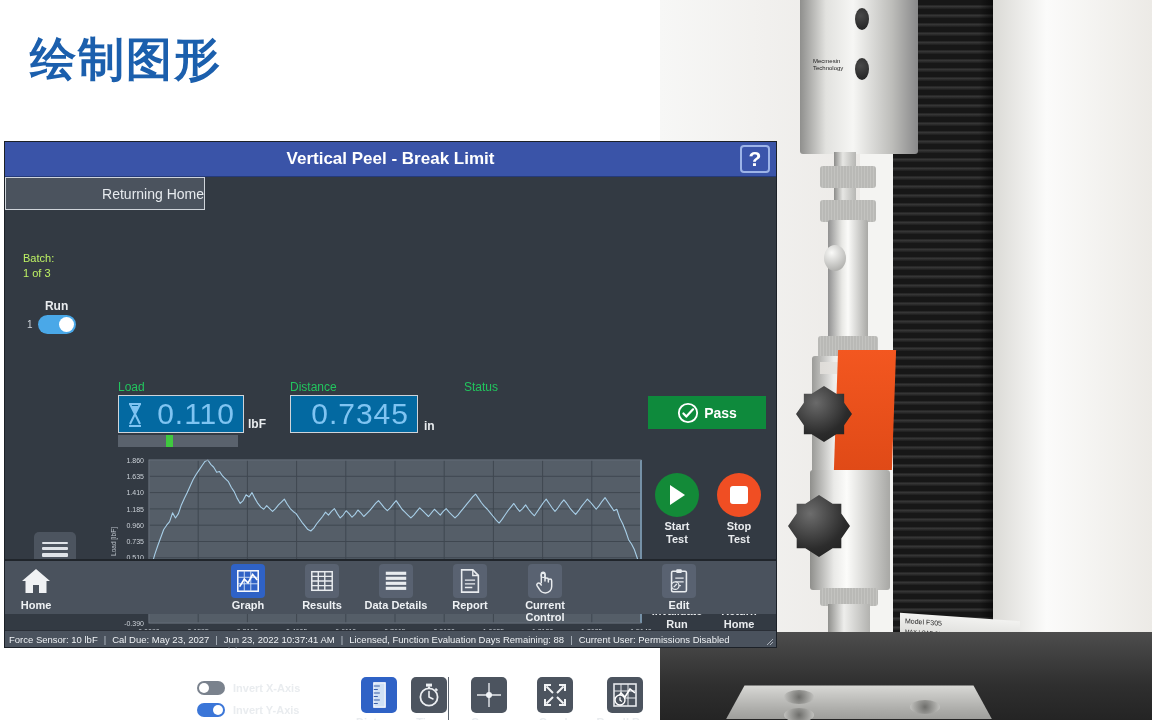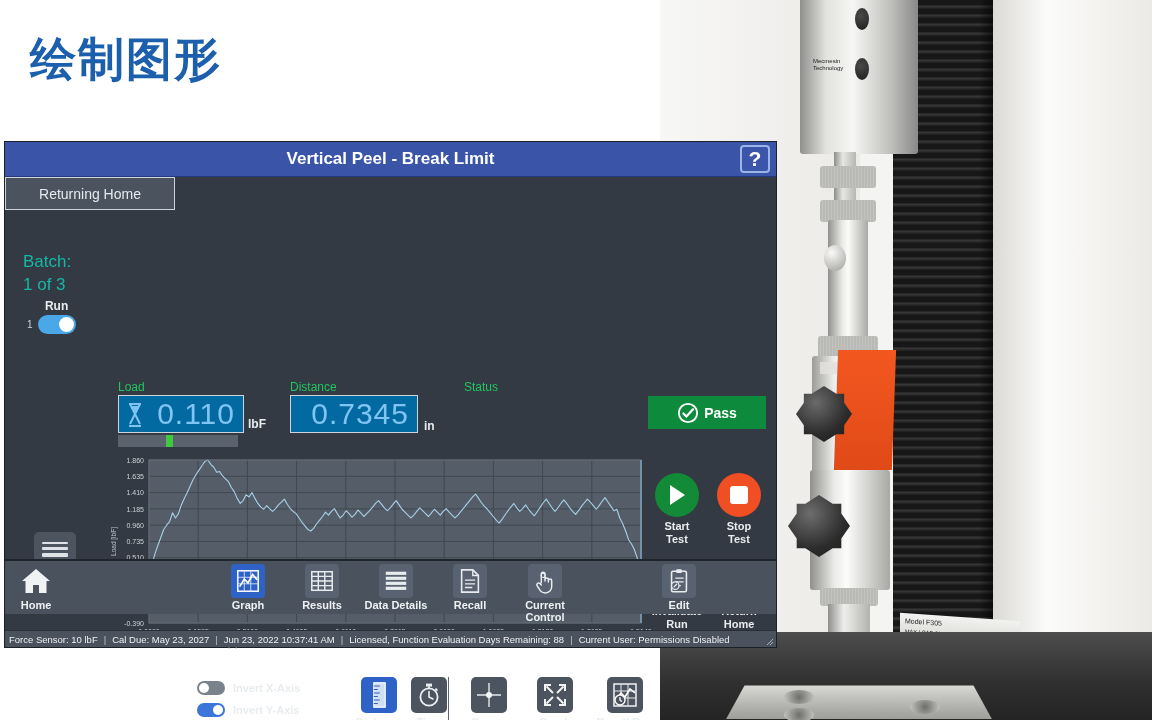--- a/index.html
+++ b/index.html
@@ -109,21 +109,21 @@
   #help-btn {
     position:absolute; right:6px; top:3px; width:30px; height:28px;
     border:2px solid #9db4e8; border-radius:4px;
     display:flex; align-items:center; justify-content:center;
     font-size:21px; font-weight:bold; color:#ffffff; background:#3b55ab; cursor:pointer;
   }
 
   #body { position:relative; height:404px; background:#333a43; }
 
   
-  #batch-label { position:absolute; left:18px; top:74px; font-size:17px; line-height:1.35; color:#14b8a6; }
+  #batch-label { position:absolute; left:18px; top:74px; font-size:11px; line-height:1.35; color:#bef264; }
   #run-wrap { position:absolute; left:22px; top:122px; display:flex; align-items:flex-end; gap:5px; }
   #run-num { font-size:10px; color:#cdd3da; padding-bottom:4px; }
   .run-col { display:flex; flex-direction:column; align-items:center; }
   #run-text { font-size:12px; font-weight:bold; color:#e9ecef; margin-bottom:2px; }
   .toggle { width:38px; height:19px; border-radius:10px; position:relative; cursor:pointer; }
   .toggle.on { background:#4aa8e8; }
   .toggle .knob { position:absolute; top:2px; width:15px; height:15px; border-radius:50%; background:#ffffff; }
   .toggle.on .knob { right:2px; }
 
   #linewidth { position:absolute; left:24px; top:355px; width:52px; text-align:center; cursor:pointer; }
@@ -146,22 +146,22 @@
   #load-icon { position:absolute; left:8px; top:7px; width:16px; height:24px; }
   #load-unit { left:243px; top:240px; }
   #load-bar { position:absolute; left:113px; top:258px; width:120px; height:12px; background:#5a626d; }
   #load-bar-fill { position:absolute; left:48px; top:0; width:7px; height:12px; background:#3fc93f; }
 
   #dist-label { left:285px; top:203px; }
   #dist-box { left:285px; top:218px; width:128px; height:38px; }
   #dist-unit { left:419px; top:242px; font-weight:bold; }
 
   #status-label { left:459px; top:203px; }
-  #status-box { left:459px; top:219px; width:170px; height:33px; background:#4b535e;
-                border:1px solid #cfd4da; display:flex; align-items:center; justify-content:center; }
+  #status-box { left:459px; top:219px; width:200px; height:33px; background:#4b535e;
+                border:1px solid #cfd4da; display:flex; align-items:center; justify-content:flex-end; }
   #status-box .val { font-size:14px; color:#e6eaee; padding:0; }
 
   #pass-badge { position:absolute; left:643px; top:219px; width:118px; height:33px;
                 background:#0e8a3c; display:flex; align-items:center; justify-content:center; gap:5px; }
   #pass-text { font-size:14px; color:#ffffff; font-weight:bold; }
 
   
   #chart { position:absolute; left:100px; top:277px; width:550px; height:205px; }
 
   
@@ -530,21 +530,21 @@
       </div>
 
       <div class="tbtn" style="left:425px">
         <div class="tsq">
           <svg width="24" height="26" viewBox="0 0 24 28">
             <path d="M3 2h12l6 6v18H3z" fill="none" stroke="#e9ecef" stroke-width="1.7"></path>
             <path d="M15 2v6h6" fill="none" stroke="#e9ecef" stroke-width="1.5"></path>
             <path d="M6.5 13h11M6.5 17h11M6.5 21h8" stroke="#e9ecef" stroke-width="1.4"></path>
           </svg>
         </div>
-        <div class="cap">Recall</div>
+        <div class="cap">Report</div>
       </div>
 
       <div class="tbtn" style="left:500px">
         <div class="tsq">
           <svg width="24" height="26" viewBox="0 0 24 28">
             <path d="M8 16V6.5a2 2 0 1 1 4 0V14m0-1.5a1.8 1.8 0 1 1 3.6 0V15m0-1.4a1.8 1.8 0 1 1 3.6 0v6.2c0 4-2.8 7-6.8 7-3.4 0-5.2-1.6-6.6-4.2L3.4 19a2 2 0 0 1 3.2-2.3L8 18.4" fill="none" stroke="#e9ecef" stroke-width="1.6" stroke-linecap="round" stroke-linejoin="round"></path>
             <circle cx="10" cy="8" r="2.2" fill="none" stroke="#e9ecef" stroke-width="1.2"></circle>
           </svg>
         </div>
         <div class="cap">Current Control</div>

